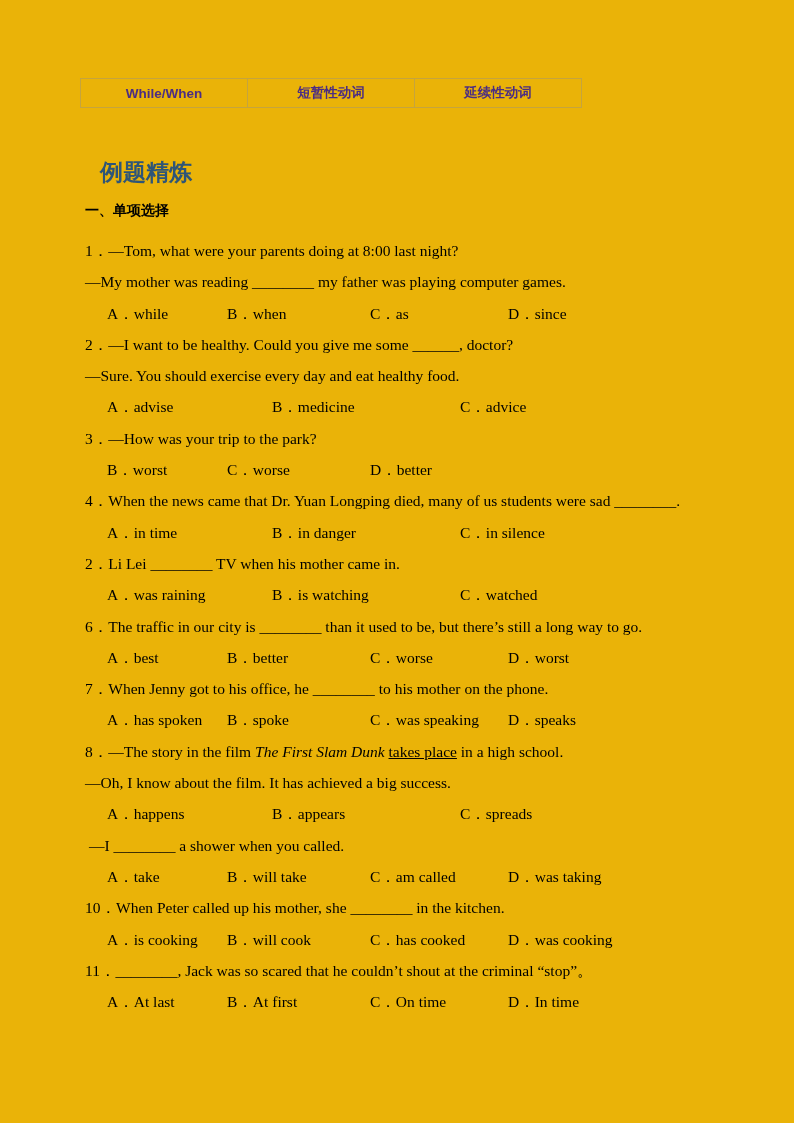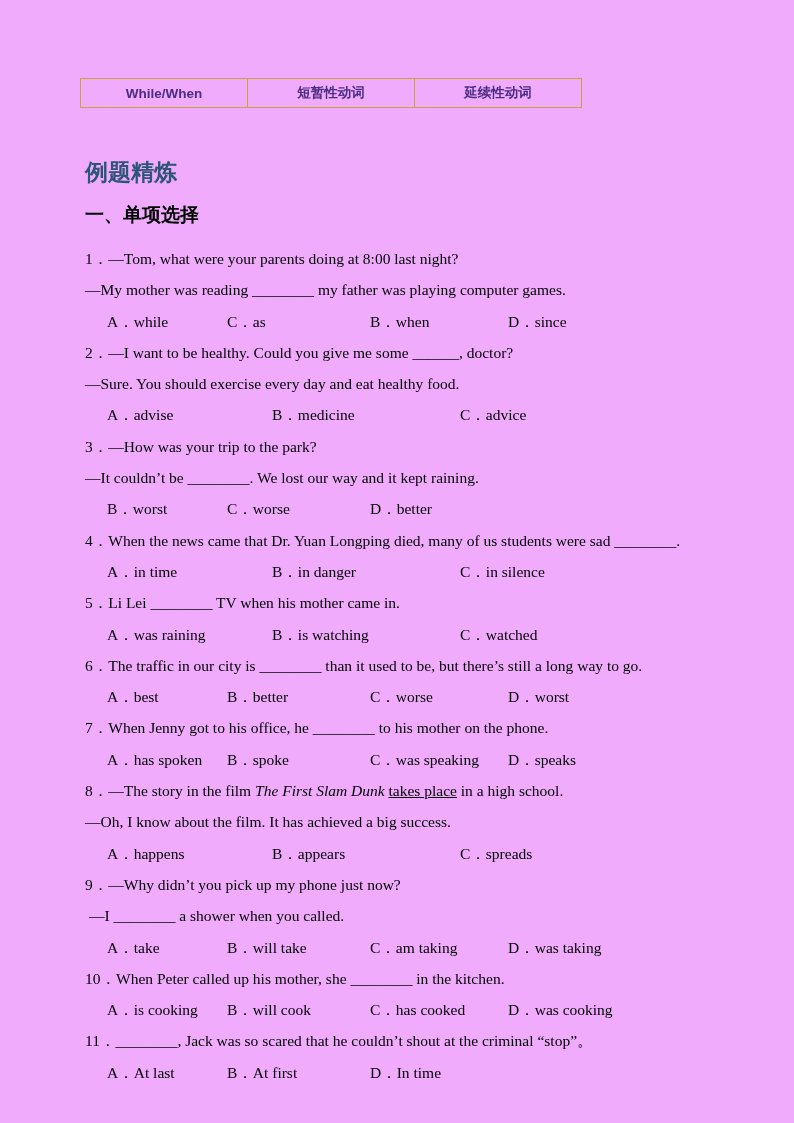--- a/index.html
+++ b/index.html
@@ -2,21 +2,21 @@
 <html><head>
 <meta charset="utf-8">
 <style>
   html, body { margin:0; padding:0; background:#ffffff; }
   .page {
     position: relative;
     width: 794px;
     height: 1123px;
     box-sizing: border-box;
     padding: 78px 78px 0 80px;
-    background: #f0abfc;
+    background: #eab308;
     font-family: "Liberation Serif", serif;
     font-size: 15.5px;
     color: #000000;
     overflow: hidden;
   }
   table.top-table {
     border-collapse: collapse;
     width: 492px;
     table-layout: fixed;
   }
@@ -29,26 +29,26 @@
     font-family: "Liberation Sans", sans-serif;
     font-weight: bold;
     font-size: 13.5px;
     color: #4B2D83;
   }
   .section-title {
     font-family: "Liberation Sans", sans-serif;
     font-weight: bold;
     font-size: 23px;
     color: #2E5578;
-    margin: 49px 0 0 5px;
+    margin: 49px 0 0 20px;
   }
   .subsection-title {
     font-family: "Liberation Sans", sans-serif;
     font-weight: bold;
-    font-size: 19px;
+    font-size: 14px;
     color: #000000;
     margin: 14px 0 0 5px;
   }
   #questions { margin-top: 15px; }
   .q-line {
     line-height: 31.3px;
     height: 31.3px;
     padding-left: 5px;
     white-space: pre-wrap;
     overflow: hidden;
@@ -80,45 +80,44 @@
     </table>
 
   <div class="section-title" style="color: rgb(46, 85, 120);">例题精炼</div>
   <div class="subsection-title">一、单项选择</div>
 
   <div id="questions">
       <div class="q-line">1．—Tom, what were your parents doing at 8:00 last night?</div>
       <div class="q-line">—My mother was reading ________ my father was playing computer games.</div>
       <div class="opt-row cols4">
         <span class="opt">A．while</span>
+        <span class="opt">B．when</span>
         <span class="opt">C．as</span>
-        <span class="opt">B．when</span>
         <span class="opt">D．since</span>
       </div>
       <div class="q-line">2．—I want to be healthy. Could you give me some ______, doctor?</div>
       <div class="q-line">—Sure. You should exercise every day and eat healthy food.</div>
       <div class="opt-row cols3">
         <span class="opt">A．advise</span>
         <span class="opt">B．medicine</span>
         <span class="opt">C．advice</span>
       </div>
       <div class="q-line">3．—How was your trip to the park?</div>
-      <div class="q-line">—It couldn’t be ________. We lost our way and it kept raining.</div>
       <div class="opt-row cols4">
         <span class="opt">B．worst</span>
         <span class="opt">C．worse</span>
         <span class="opt">D．better</span>
       </div>
       <div class="q-line">4．When the news came that Dr. Yuan Longping died, many of us students were sad ________.</div>
       <div class="opt-row cols3">
         <span class="opt">A．in time</span>
         <span class="opt">B．in danger</span>
         <span class="opt">C．in silence</span>
       </div>
-      <div class="q-line">5．Li Lei ________ TV when his mother came in.</div>
+      <div class="q-line">2．Li Lei ________ TV when his mother came in.</div>
       <div class="opt-row cols3">
         <span class="opt">A．was raining</span>
         <span class="opt">B．is watching</span>
         <span class="opt">C．watched</span>
       </div>
       <div class="q-line">6．The traffic in our city is ________ than it used to be, but there’s still a long way to go.</div>
       <div class="opt-row cols4">
         <span class="opt">A．best</span>
         <span class="opt">B．better</span>
         <span class="opt">C．worse</span>
@@ -131,35 +130,35 @@
         <span class="opt">C．was speaking</span>
         <span class="opt">D．speaks</span>
       </div>
       <div class="q-line"><span>8．—The story in the film </span><span class="italic">The First Slam Dunk</span><span> </span><span class="underline">takes place</span><span> in a high school.</span></div>
       <div class="q-line">—Oh, I know about the film. It has achieved a big success.</div>
       <div class="opt-row cols3">
         <span class="opt">A．happens</span>
         <span class="opt">B．appears</span>
         <span class="opt">C．spreads</span>
       </div>
-      <div class="q-line">9．—Why didn’t you pick up my phone just now?</div>
       <div class="q-line"> —I ________ a shower when you called.</div>
       <div class="opt-row cols4">
         <span class="opt">A．take</span>
         <span class="opt">B．will take</span>
-        <span class="opt">C．am taking</span>
+        <span class="opt">C．am called</span>
         <span class="opt">D．was taking</span>
       </div>
       <div class="q-line">10．When Peter called up his mother, she ________ in the kitchen.</div>
       <div class="opt-row cols4">
         <span class="opt">A．is cooking</span>
         <span class="opt">B．will cook</span>
         <span class="opt">C．has cooked</span>
         <span class="opt">D．was cooking</span>
       </div>
       <div class="q-line">11．________, Jack was so scared that he couldn’t shout at the criminal “stop”。</div>
       <div class="opt-row cols4">
         <span class="opt">A．At last</span>
         <span class="opt">B．At first</span>
+        <span class="opt">C．On time</span>
         <span class="opt">D．In time</span>
       </div>
     </div>
 </div>
 
 </body></html>

